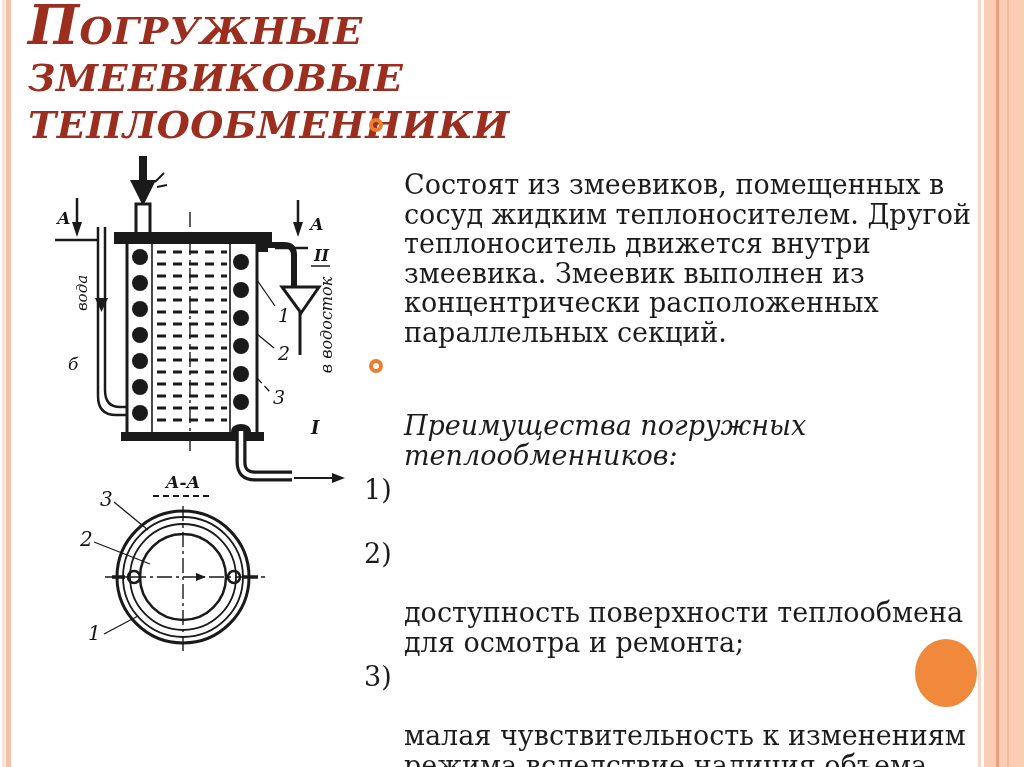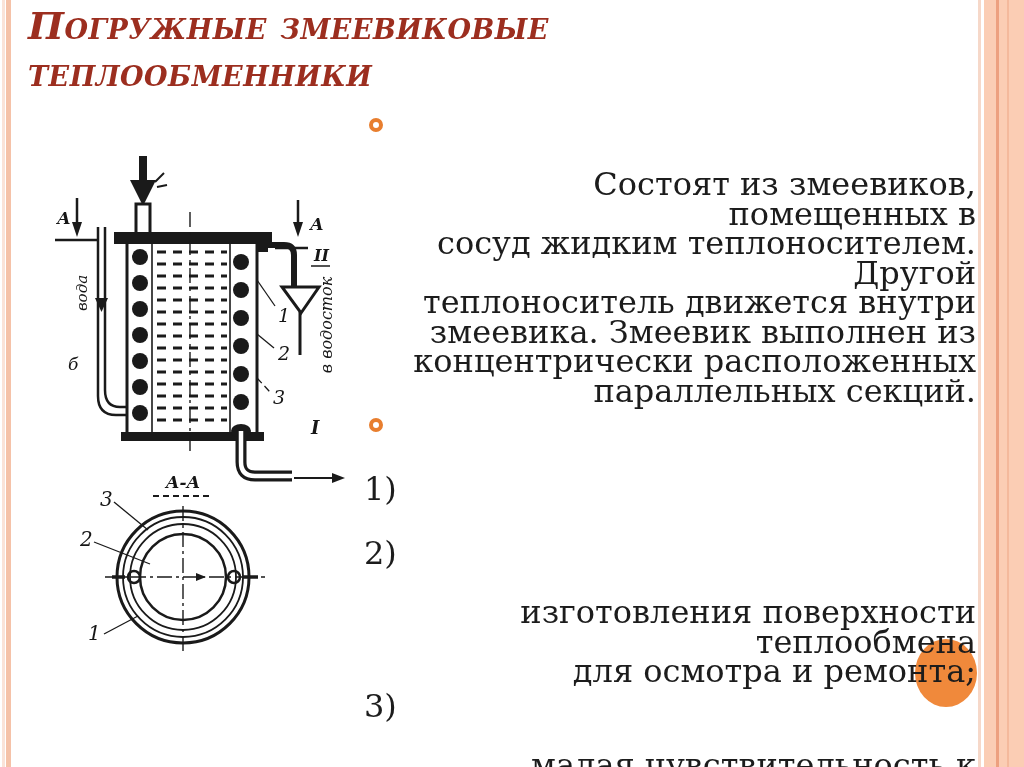--- a/index.html
+++ b/index.html
@@ -13,27 +13,27 @@
   .l-pale   { left:2px;  width:3px;  background:#FAE3D8; }
   .l-salmon { left:6px;  width:5px;  background:#F5C2A8; }
   .r-pale   { left:978px; width:3px; background:#F6D8C9; }
   .r-band   { left:984px; width:40px; background:#FBCDB4; }
   .r-line   { left:996px; width:3px; background:#EDA07F; }
   .r-line2  { left:1007px; width:2px; background:#F4B99C; }
   
   .title {
     position:absolute; left:28px; top:2px; width:620px;
     font-style:italic; font-weight:bold; font-variant:small-caps;
-    font-size:38px; line-height:47px; color:#9C2E1F; letter-spacing:0.5px;
+    font-size:54px; line-height:47px; color:#9C2E1F; letter-spacing:0.5px;
   }
   
   .content { position:absolute; left:364px; top:111px; width:612px; z-index:2; }
   .item {
     position:relative; padding-left:40px; margin-bottom:5px;
-    font-size:32px; line-height:29.5px; white-space:pre-line;text-align:right;
+    font-size:27px; line-height:29.5px; white-space:pre-line;
   }
   .item.em { font-style:italic; }
   .ring {
     position:absolute; left:5px; top:7px; width:14px; height:14px;
     border:4px solid #E87E2E; border-radius:50%;
   }
   .marker { position:absolute; left:0; top:0; font-style:normal; }
   
   .decor-circle {
     position:absolute; left:915px; top:639px; width:62px; height:68px;
@@ -183,27 +183,29 @@
     <span class="ring"></span>
     <span>Состоят из змеевиков, помещенных в
 сосуд жидким теплоносителем. Другой
 теплоноситель движется внутри
 змеевика. Змеевик выполнен из
 концентрически расположенных
 параллельных секций.</span>
   </div>
   <div class="item em">
     <span class="ring"></span>
+    <span>Преимущества погружных
+теплообменников:</span>
   </div>
   <div class="item">
     <span class="marker">1)</span>
   </div>
   <div class="item">
     <span class="marker">2)</span>
-    <span>изготовления поверхности теплообмена
+    <span>доступность поверхности теплообмена
 для осмотра и ремонта;</span>
   </div>
   <div class="item">
     <span class="marker">3)</span>
     <span>малая чувствительность к изменениям
 режима вследствие наличия объема
 жидкости в сосуде.</span>
   </div>
 
 </div>

